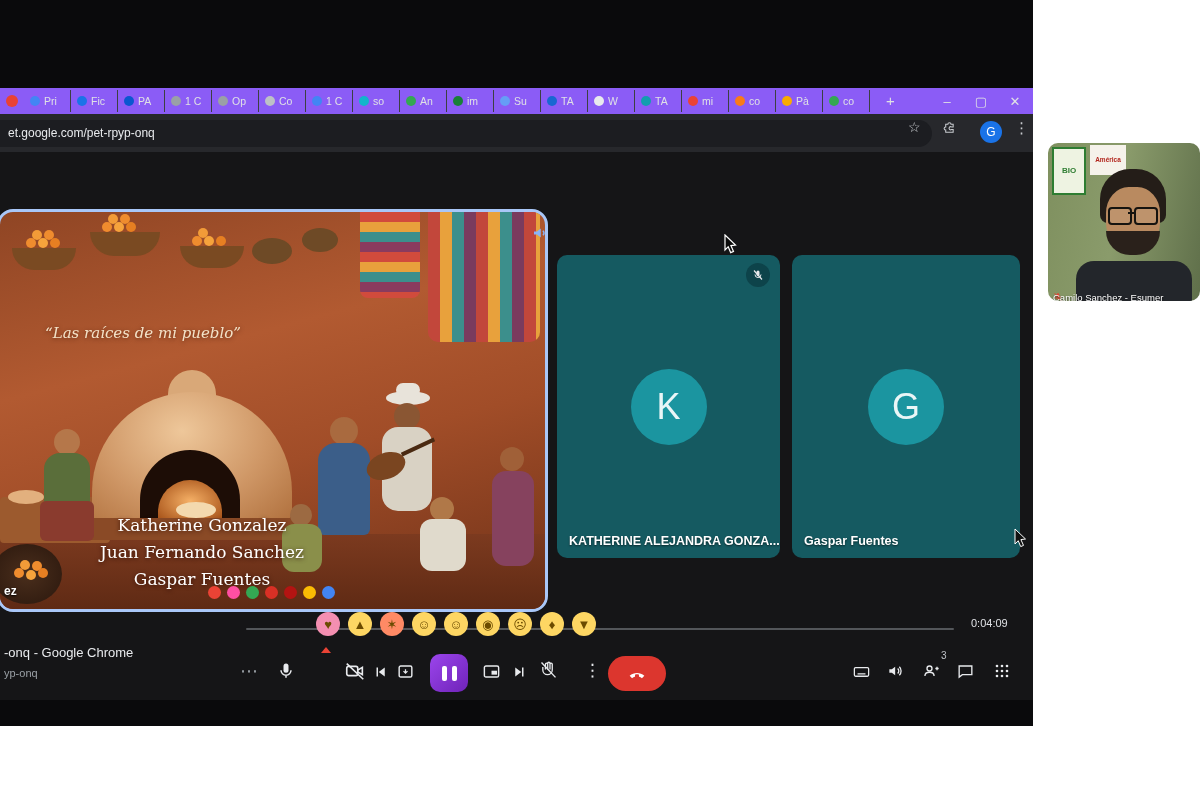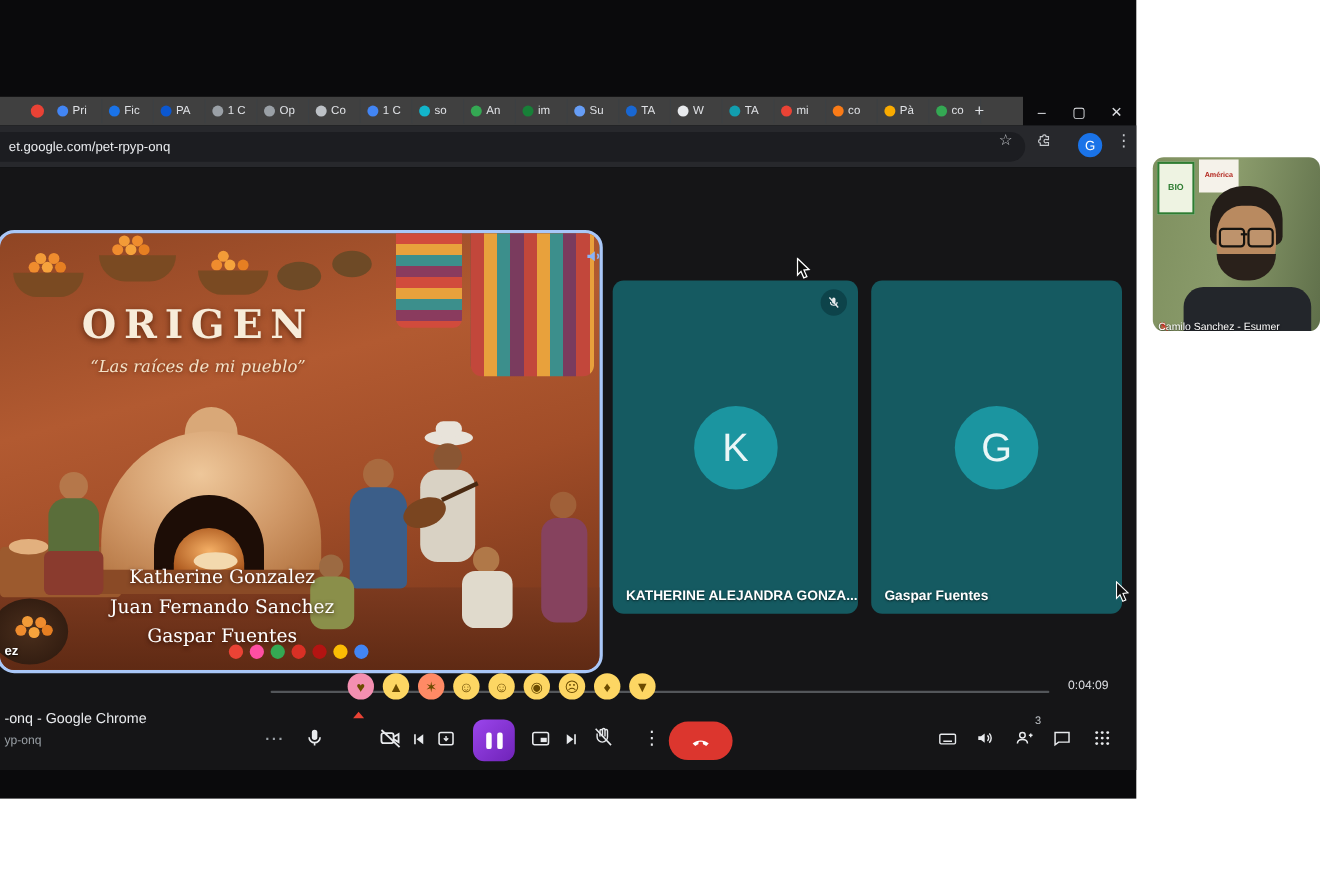--- a/index.html
+++ b/index.html
@@ -1,22 +1,22 @@
 <!DOCTYPE html>
 <html><head>
 <meta charset="utf-8">
 <style>
   html,body{margin:0;padding:0;background:#fff;}
   #app{position:relative;width:1200px;height:800px;overflow:hidden;background:#fff;
        font-family:"Liberation Sans",sans-serif;}
   .abs{position:absolute;}
   
   .screen{position:absolute;left:0;top:62;width:1033px;height:726px;background:#0a0a0c;}
-  .tabstrip{position:absolute;left:0;top:88px;width:908px;height:26px;background:#404040;
-            display:flex;align-items:center;padding-left:22px;}
+  .tabstrip{position:absolute;left:0;top:88px;width:1033px;height:26px;background:#8b5cf6;
+            display:flex;align-items:center;}
   .tab{display:flex;align-items:center;gap:4px;height:22px;padding:0 6px;min-width:34px;
        border-right:1px solid #3c4043;color:#dfe1e5;font-size:10.5px;white-space:nowrap;overflow:hidden;}
   .fav{width:10px;height:10px;border-radius:50%;flex:0 0 auto;}
   .pinned{width:12px;height:12px;border-radius:50%;background:#e94235;margin:0 6px;}
   .newtab{color:#dfe1e5;font-size:15px;margin-left:8px;}
   .winctl{position:absolute;top:94px;color:#dfe1e5;font-size:13px;width:30px;text-align:center;}
   .toolbar{position:absolute;left:0;top:114px;width:1033px;height:38px;background:#27282c;}
   .urlpill{position:absolute;left:0;top:120px;width:932px;height:27px;background:#1c1d21;
            border-radius:0 14px 14px 0;color:#e8eaed;font-size:12px;line-height:27px;padding-left:8px;box-sizing:border-box;}
   .tb-ic{position:absolute;top:119px;color:#c7cace;font-size:14px;}
@@ -24,21 +24,21 @@
              background:#1a73e8;color:#fff;font-size:12px;text-align:center;line-height:22px;}
   .banner{position:absolute;left:1px;top:166px;width:1018px;height:27px;background:#e9eaed;
           border-radius:13px;color:#1f1f1f;font-size:12.5px;line-height:27px;padding-left:8px;box-sizing:border-box;}
   .stage{position:absolute;left:0;top:152px;width:1033px;height:548px;background:#151517;}
   
   .slide{position:absolute;left:-3px;top:209px;width:545px;height:397px;border:3px solid #a9c7f8;
          border-radius:16px;overflow:hidden;background:linear-gradient(165deg,#8f4524 0%,#b25a31 35%,#a14d28 60%,#6f3118 100%);}
   .slide *{position:absolute;}
   .slide-title{left:55px;top:62px;width:250px;text-align:center;font-family:"DejaVu Serif",serif;
                font-size:36px;font-weight:700;letter-spacing:7px;color:#f7ecd9;text-shadow:0 2px 6px rgba(60,20,0,.65);}
-  .slide-sub{left:45px;top:112px;width:270px;text-align:center;font-family:"DejaVu Serif",serif;
+  .slide-sub{left:45px;top:112px;width:270px;text-align:left;font-family:"DejaVu Serif",serif;
              font-style:italic;font-size:15px;color:#f3e2c8;text-shadow:0 1px 4px rgba(60,20,0,.6);}
   .authors{left:42px;top:300px;width:320px;text-align:center;color:#fff;font-family:"DejaVu Serif",serif;
            font-size:17px;line-height:27px;text-shadow:0 1px 4px rgba(40,10,0,.8);}
   .dockrow{left:208px;top:374px;display:flex;gap:6px;}
   .dock-dot{position:static;width:13px;height:13px;border-radius:50%;}
   .tile-label{left:4px;top:372px;color:#fff;font-size:12px;font-weight:600;text-shadow:0 1px 2px #000;}
   .fruit{width:10px;height:10px;border-radius:50%;background:#ef8c2e;}
   .basket{background:#7a4a22;border-radius:0 0 26px 26px;}
   .hangb{background:#6e4a26;border-radius:50%;}
   .head{border-radius:50%;}
@@ -244,21 +244,20 @@
     </div>
     <div style="left:420px;top:285px;width:48px;height:76px;">
       <div class="head" style="left:10px;top:0;width:24px;height:24px;background:#b07848;"></div>
       <div style="left:0;top:22px;width:46px;height:52px;background:#e0dacc;border-radius:12px;"></div>
     </div>
     <div style="left:492px;top:235px;width:46px;height:125px;">
       <div class="head" style="left:8px;top:0;width:24px;height:24px;background:#a06038;"></div>
       <div style="left:0;top:24px;width:42px;height:95px;background:#86425e;border-radius:14px;"></div>
     </div>
 
-    <div class="slide-title">ORIGEN</div>
     <div class="slide-sub">“Las raíces de mi pueblo”</div>
     <div class="authors">
 
     <div style="position:static;">Katherine Gonzalez</div>
         <div style="position:static;">Juan Fernando Sanchez</div>
         <div style="position:static;">Gaspar Fuentes</div>
       </div>
     <div class="dockrow">
 
     <span class="dock-dot" style="background: rgb(234, 67, 53);"></span>

